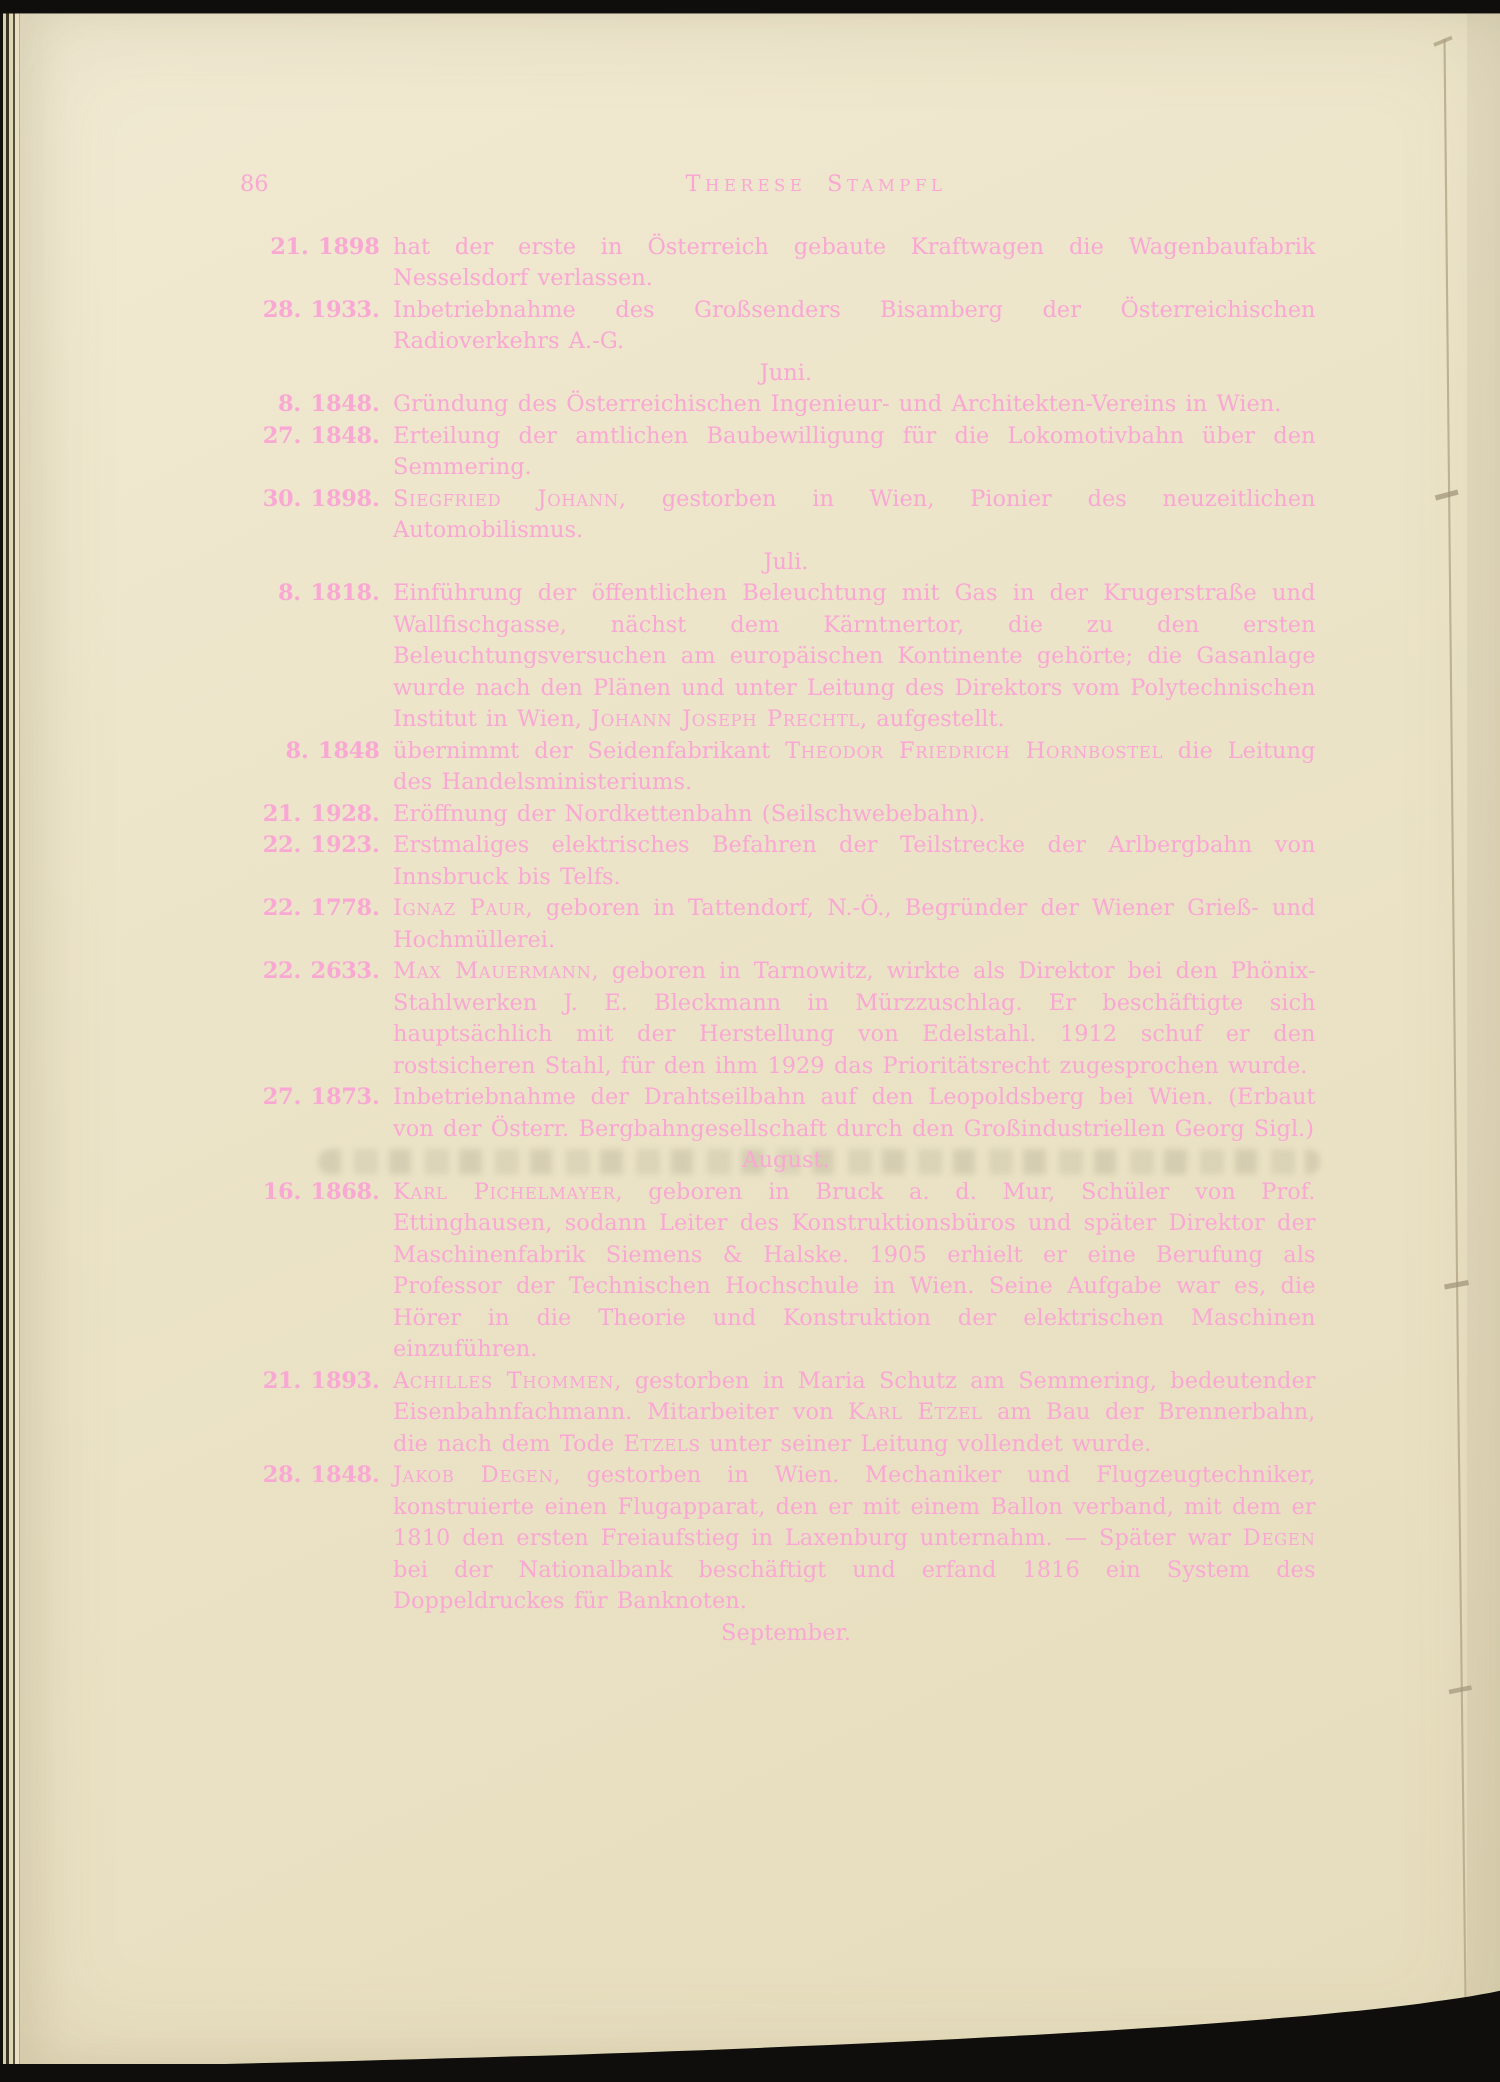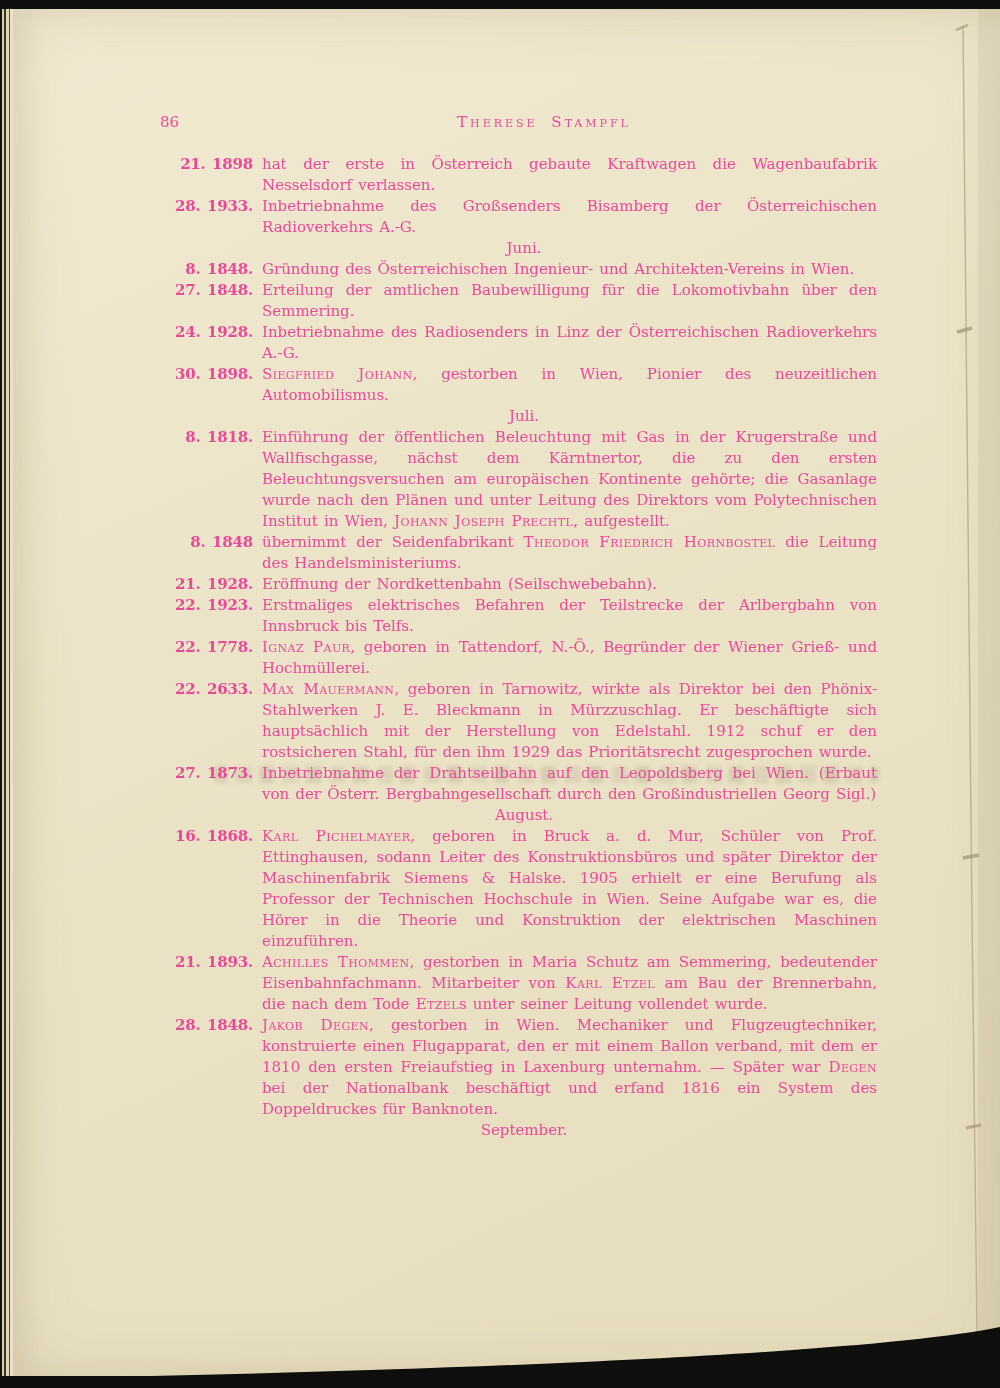--- a/index.html
+++ b/index.html
@@ -28,21 +28,21 @@
     background:
       repeating-linear-gradient(90deg,
         rgba(108,104,84,.30) 0 15px, rgba(108,104,84,0) 15px 24px,
         rgba(108,104,84,.22) 24px 40px, rgba(108,104,84,0) 40px 47px);
     filter:blur(2px);
     opacity:.55;border-radius:8px;
   }
   
   .content{
     position:absolute;left:171px;top:112px;width:706px;
-    color:#ec4899;font-size:15px;line-height:21px;word-spacing:1.4px;
+    color:#f9a8d4;font-size:15px;line-height:21px;word-spacing:1.4px;
   }
   .header-row{position:relative;height:21px;}
   .page-number{position:absolute;left:-11px;top:0;}
   .running-title{
     display:block;text-align:center;
     font-variant:small-caps;letter-spacing:3px;word-spacing:6px;margin-left:40px;
   }
   .timeline{margin-top:21px;}
   .entry{display:flex;align-items:flex-start;}
   .entry-date{
@@ -79,24 +79,20 @@
           <div class="entry-text"><span>Inbetriebnahme des Großsenders Bisamberg der Österreichischen Radioverkehrs A.-G.</span></div>
         </div>
         <div class="month-heading">Juni.</div>
         <div class="entry">
           <span class="entry-date">8. 1848.</span>
           <div class="entry-text"><span>Gründung des Österreichischen Ingenieur- und Architekten-Vereins in Wien.</span></div>
         </div>
         <div class="entry">
           <span class="entry-date">27. 1848.</span>
           <div class="entry-text"><span>Erteilung der amtlichen Baubewilligung für die Lokomotivbahn über den Semmering.</span></div>
-        </div>
-        <div class="entry">
-          <span class="entry-date">24. 1928.</span>
-          <div class="entry-text"><span>Inbetriebnahme des Radiosenders in Linz der Österreichischen Radioverkehrs A.-G.</span></div>
         </div>
         <div class="entry">
           <span class="entry-date">30. 1898.</span>
           <div class="entry-text"><span class="sc">Siegfried Johann</span><span>, gestorben in Wien, Pionier des neuzeitlichen Automobilismus.</span></div>
         </div>
         <div class="month-heading">Juli.</div>
         <div class="entry">
           <span class="entry-date">8. 1818.</span>
           <div class="entry-text"><span>Einführung der öffentlichen Beleuchtung mit Gas in der Krugerstraße und Wallfischgasse, nächst dem Kärntnertor, die zu den ersten Beleuchtungsversuchen am europäischen Kontinente gehörte; die Gasanlage wurde nach den Plänen und unter Leitung des Direktors vom Polytechnischen Institut in Wien, </span><span class="sc">Johann Joseph Prechtl</span><span>, aufgestellt.</span></div>
         </div>

